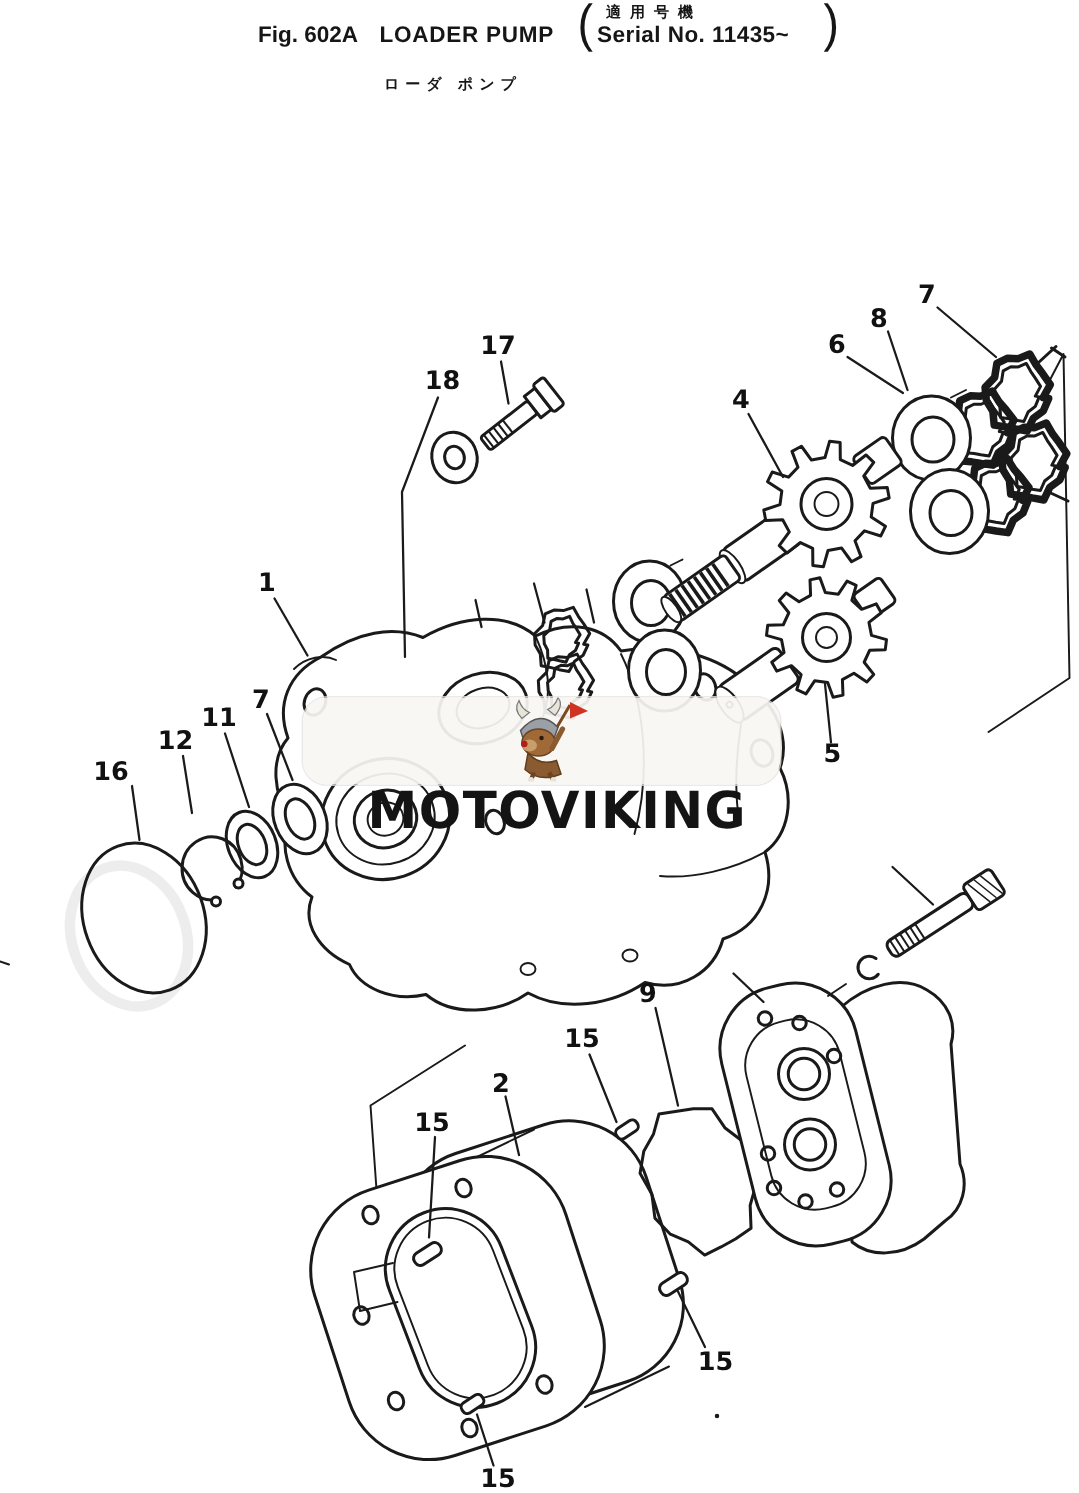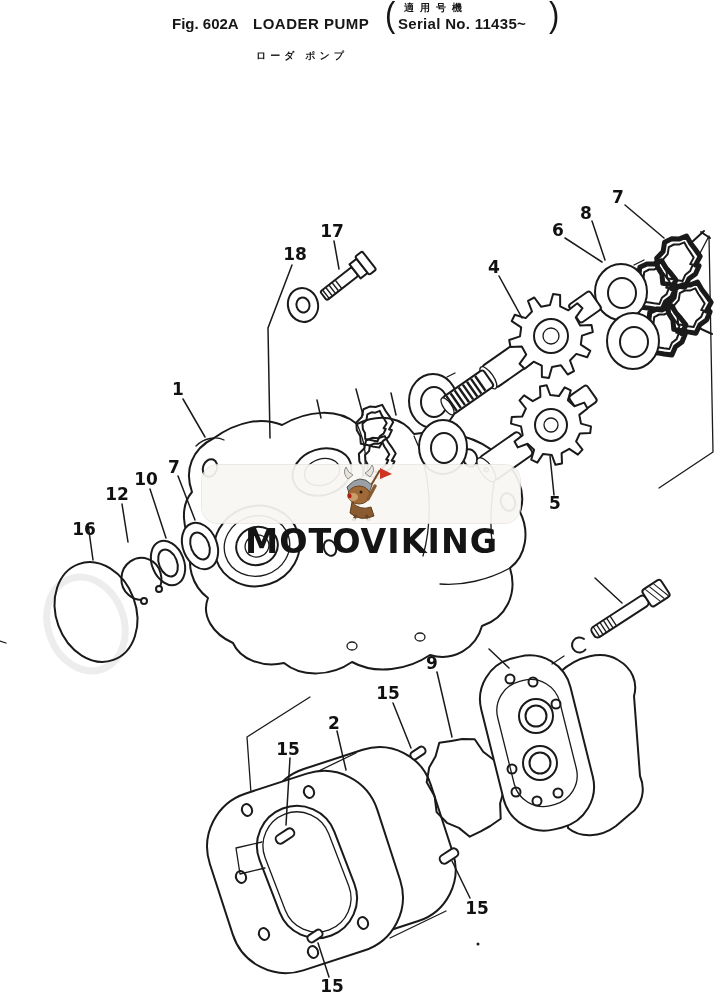--- a/index.html
+++ b/index.html
@@ -349,24 +349,24 @@
 
   <div id="callouts">
       <div class="callout" style="left: 178px; top: 389px;">1</div>
       <div class="callout" style="left: 334px; top: 723px;">2</div>
       <div class="callout" style="left: 494px; top: 267px;">4</div>
       <div class="callout" style="left: 555px; top: 503px;">5</div>
       <div class="callout" style="left: 558px; top: 230px;">6</div>
       <div class="callout" style="left: 618px; top: 197px;">7</div>
       <div class="callout" style="left: 586px; top: 213px;">8</div>
       <div class="callout" style="left: 432px; top: 663px;">9</div>
-      <div class="callout" style="left: 146px; top: 479px;">10</div>
+      <div class="callout" style="left: 146px; top: 479px;">11</div>
       <div class="callout" style="left: 174px; top: 467px;">7</div>
       <div class="callout" style="left: 117px; top: 494px;">12</div>
       <div class="callout" style="left: 388px; top: 693px;">15</div>
       <div class="callout" style="left: 288px; top: 749px;">15</div>
       <div class="callout" style="left: 477px; top: 908px;">15</div>
       <div class="callout" style="left: 332px; top: 986px;">15</div>
-      <div class="callout" style="left: 84px; top: 515px; margin-top: 14px;">16</div>
+      <div class="callout" style="left: 74px; top: 515px;">16</div>
       <div class="callout" style="left: 332px; top: 231px;">17</div>
       <div class="callout" style="left: 295px; top: 254px;">18</div>
     </div>
 </div>
 
 </body></html>

